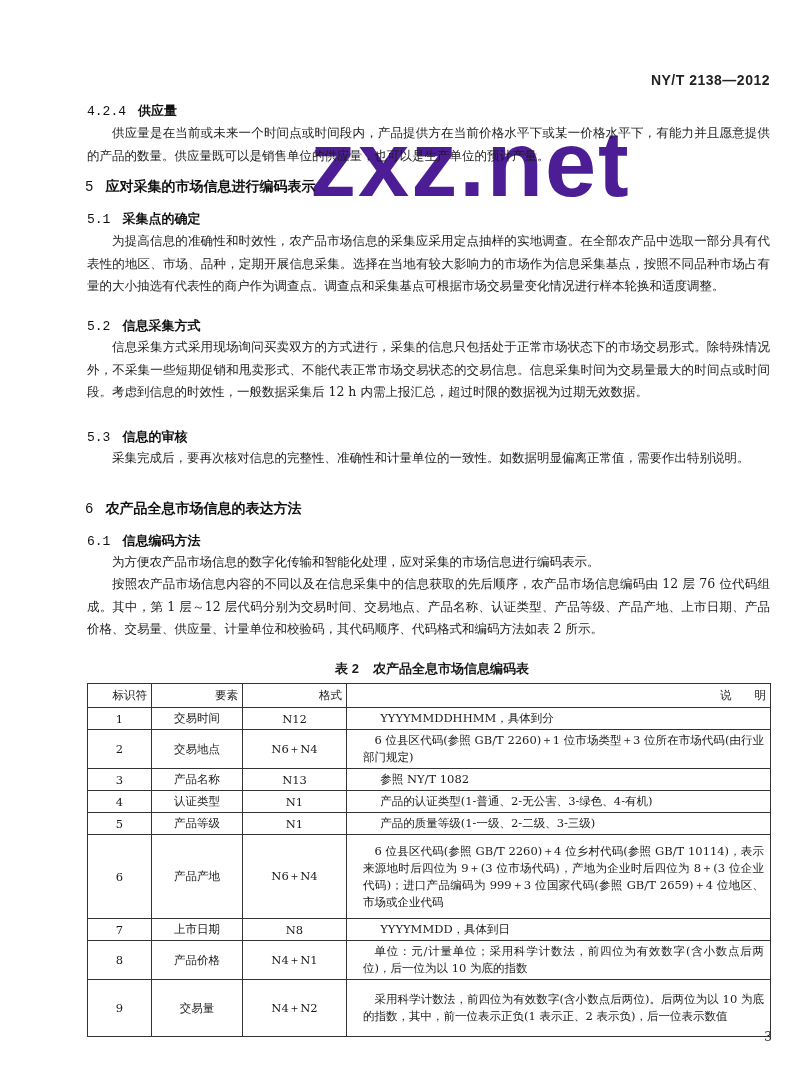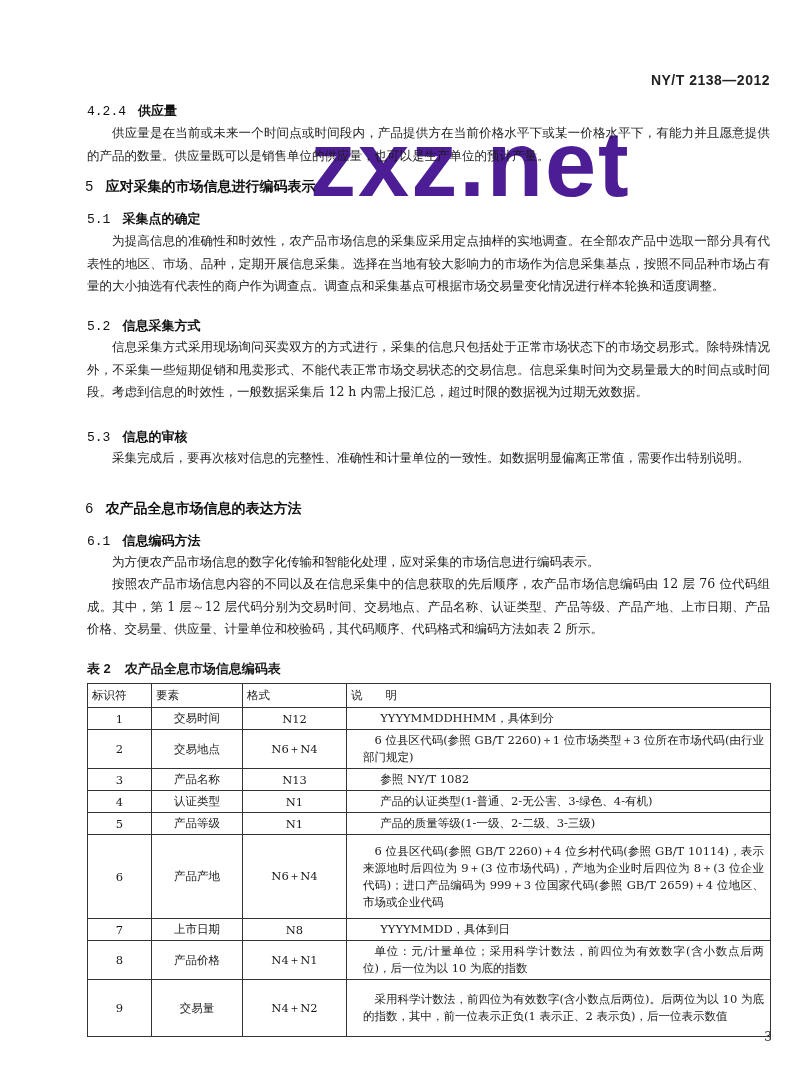--- a/index.html
+++ b/index.html
@@ -21,32 +21,32 @@
   .content { position: absolute; left: 87px; top: 0; width: 690px; z-index: 1; }
   .h { position: absolute; font-family: Liberation Mono, monospace; font-size: 13px; color: #111; }
   .h .num { font-weight: normal; margin-right: 12px; }
   .h .ttl { font-weight: bold; }
   .h1 { font-size: 14px; }
   .p {
     position: absolute; left: 0; width: 683px; font-size: 12.5px; line-height: 22.5px;
     text-indent: 2em; text-align: justify; color: #1c1c1c;
   }
   .table-caption {
-    position: absolute; left: 0; width: 690px; top: 660px;
+    position: absolute; left: 0; width: 690px; text-align: center; top: 660px;
     font-family: "Liberation Sans", "DejaVu Sans", sans-serif; font-weight: bold; font-size: 13px;
   }
   .table-caption .cap-num { margin-right: 14px; }
   table.code-table {
     position: absolute; left: 0; top: 683px; width: 684px; border-collapse: collapse;
     font-size: 11.5px; border: 1.5px solid #222;
   }
   table.code-table td, table.code-table th {
     border: 1px solid #333; padding: 2px 4px; vertical-align: middle; font-weight: normal;
   }
-  table.code-table th { height: 19px; text-align: left; }
+  table.code-table th { height: 19px; text-align: right; }
   table.code-table td.c { text-align: center; }
   table.code-table td.desc { text-align: justify; text-indent: 1em; line-height: 17px; padding-left: 16px; padding-right: 6px; }
   .col1 { width: 55px; } .col2 { width: 82px; } .col3 { width: 95px; }
   .page-number { position: absolute; right: 28px; top: 1030px; font-size: 12px; color: #222; }
 </style>
 </head>
 <body>
 
 <div class="page">
   <div class="std-code">NY/T 2138—2012</div>

